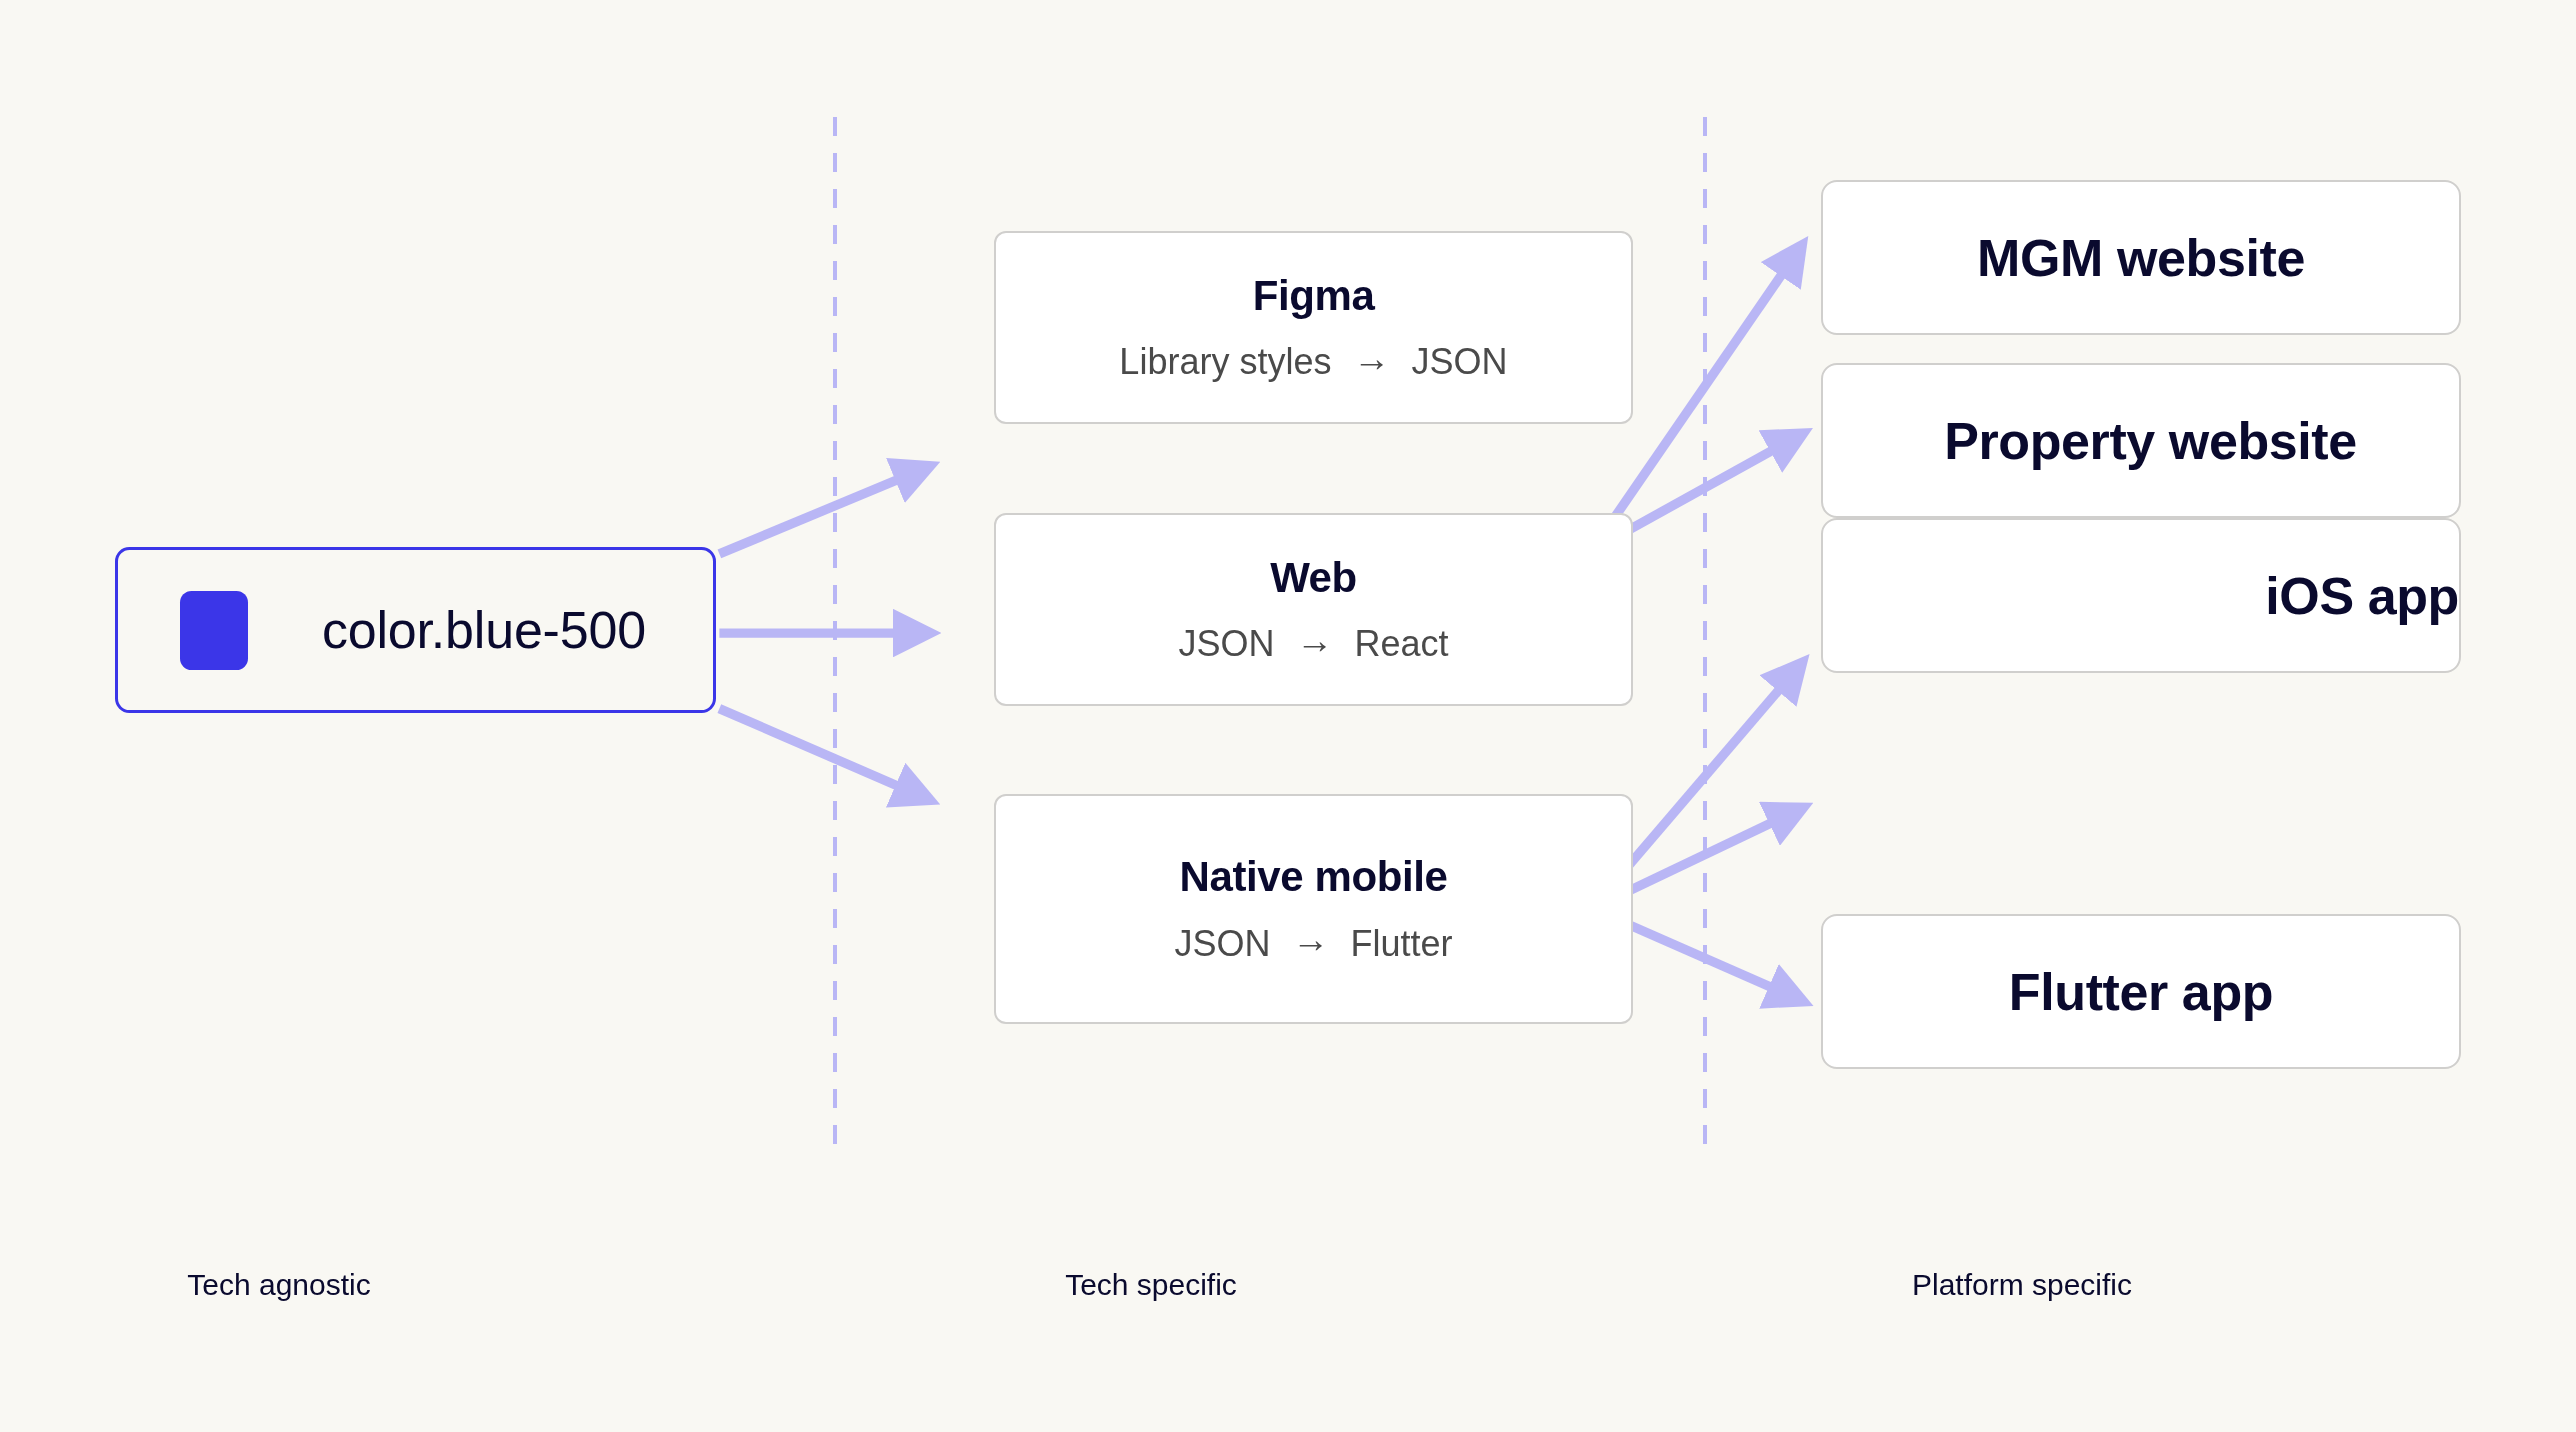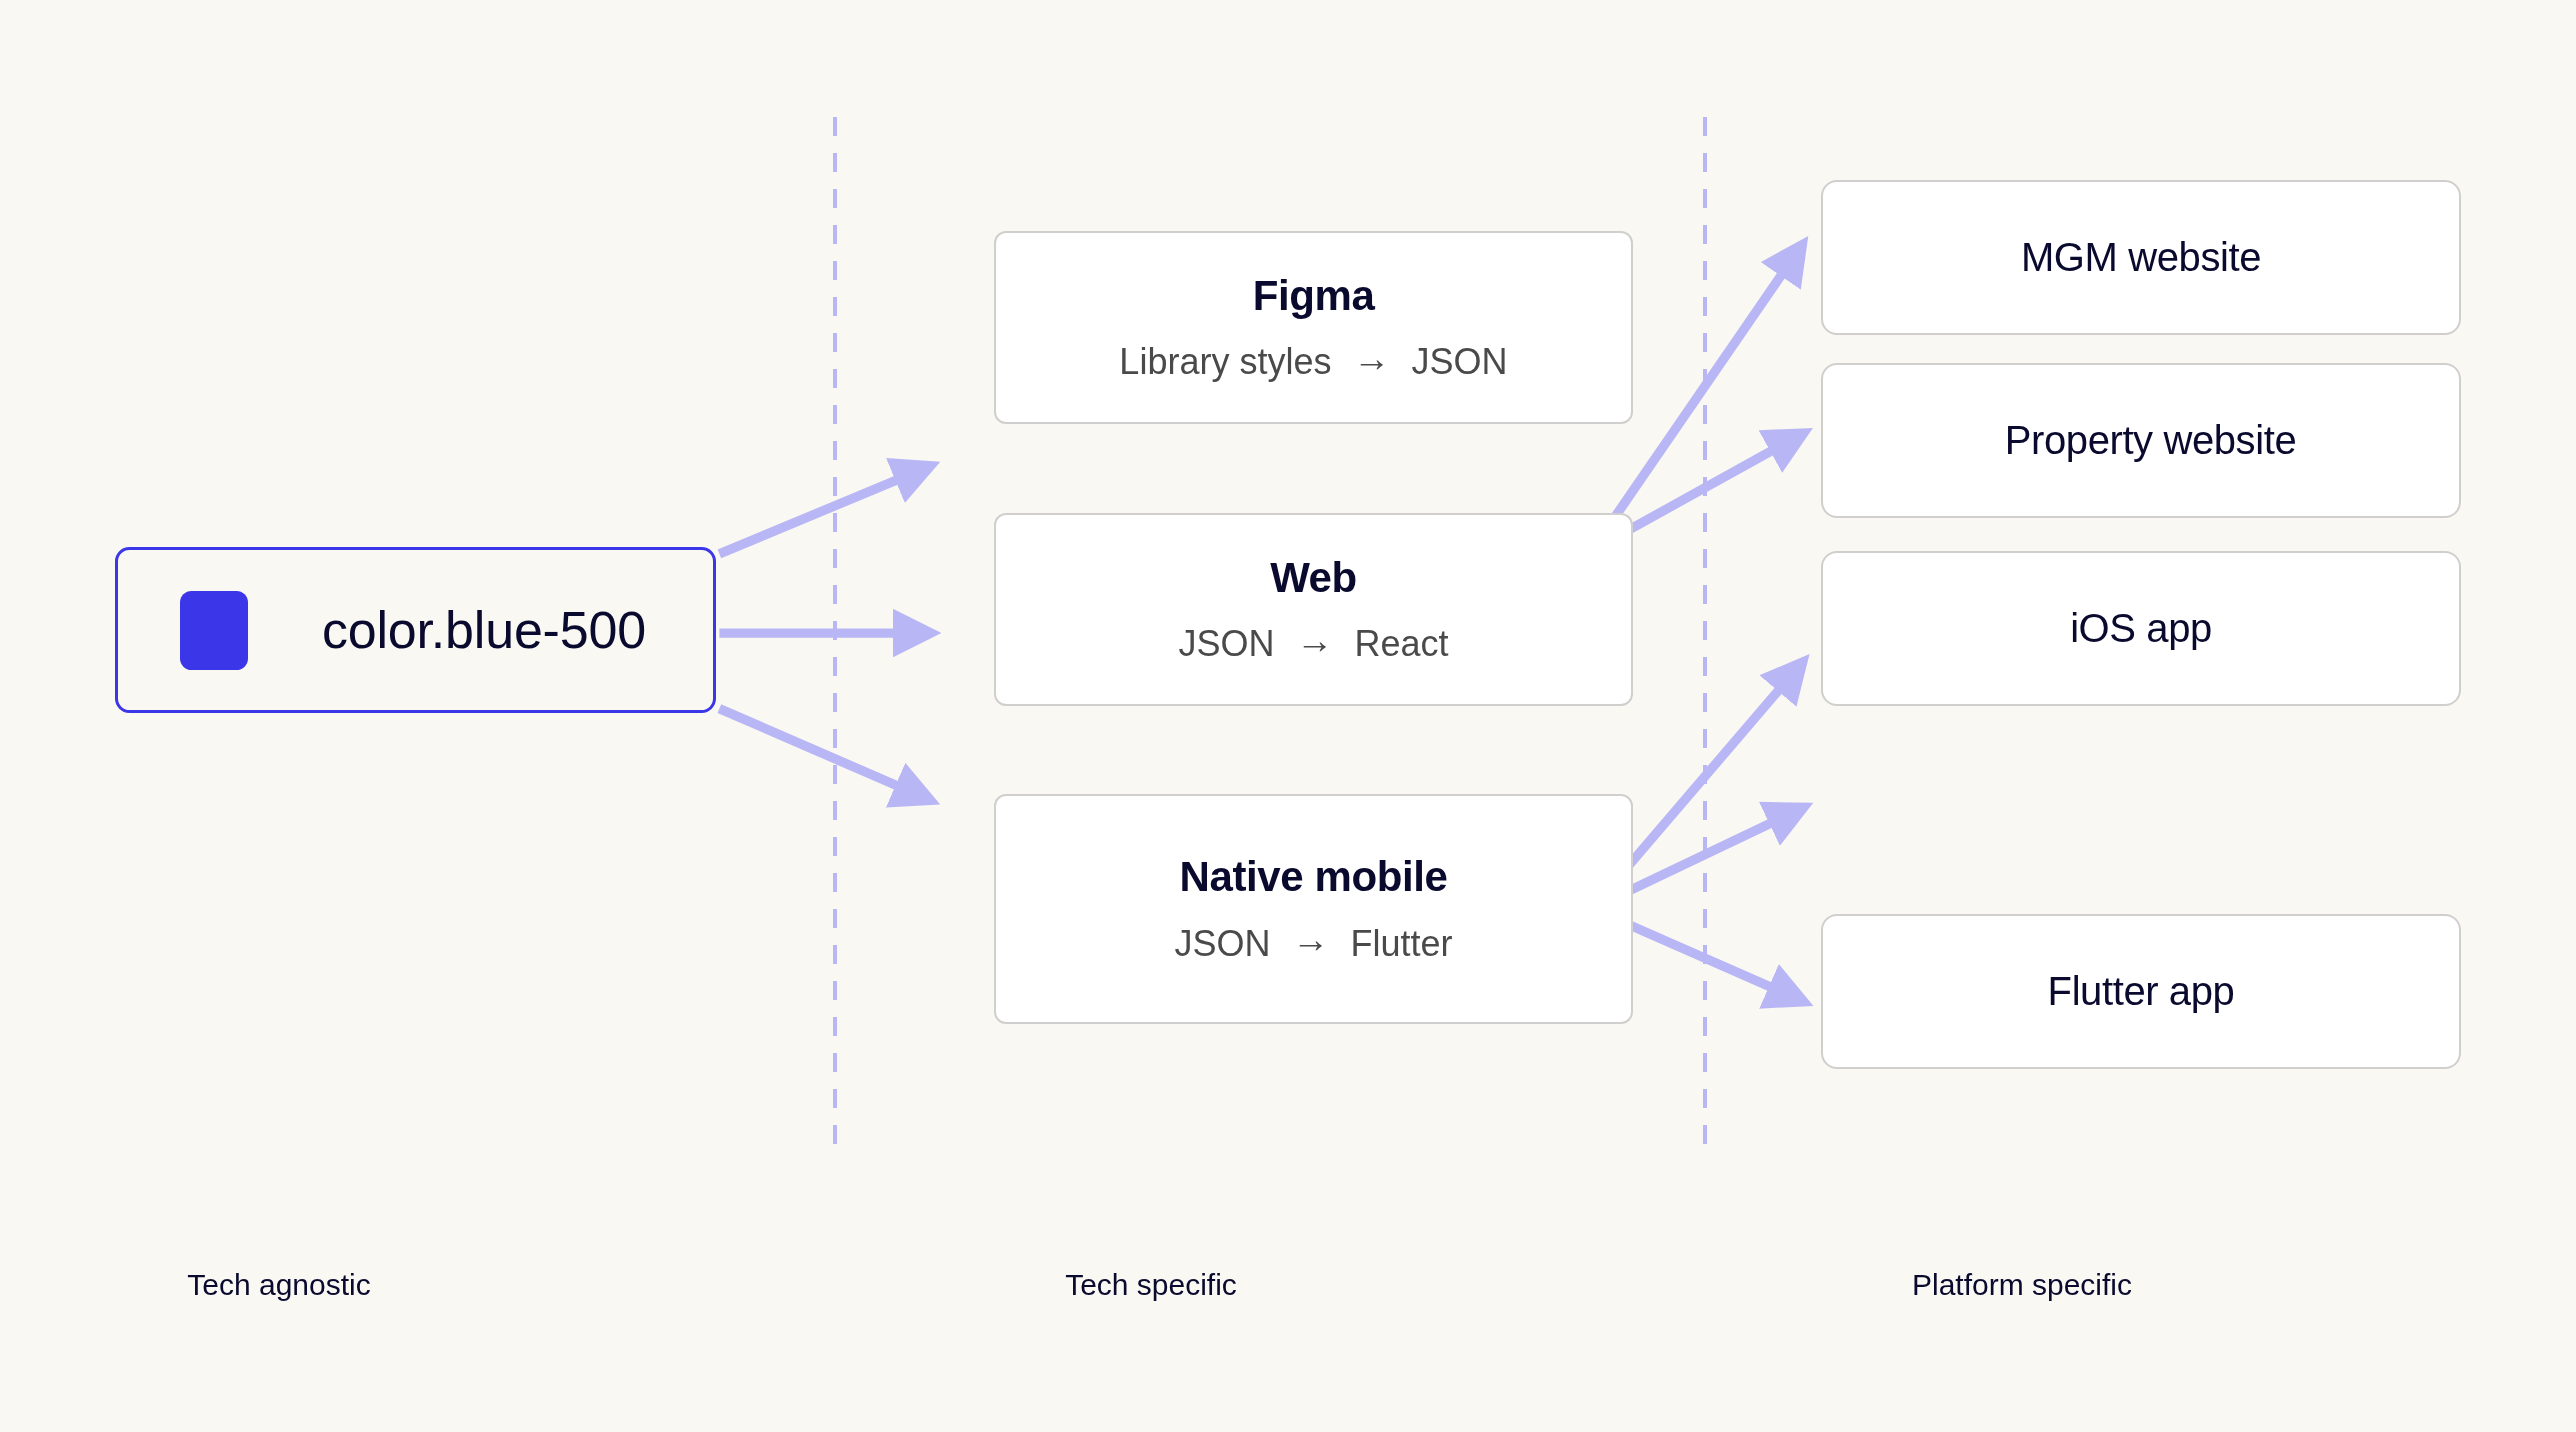--- a/index.html
+++ b/index.html
@@ -120,29 +120,29 @@
     width: 640px;
     height: 155px;
     background: #ffffff;
     border: 2.9px solid #d0cfcd;
     border-radius: 16px;
     display: flex;
     align-items: center;
     justify-content: center;
   }
   .plat-card .plat-title {
-    font-size: 40px;
-    font-weight: normal;
+    font-size: 52px;
+    font-weight: bold;
     color: #0a0a2e;
     letter-spacing: -0.4px;
     white-space: nowrap;
   }
   #plat-0 { top: 180px; }
   #plat-1 { top: 363px; padding-left: 19px; }
-  #plat-2 { top: 551px; }
+  #plat-2 { top: 518px; justify-content: flex-end; }
   #plat-3 { top: 730px; }
   #plat-4 { top: 914px; }
 
   
   .col-caption {
     position: absolute;
     top: 1268px;
     font-size: 30px;
     color: #0a0a2e;
     text-align: center;

